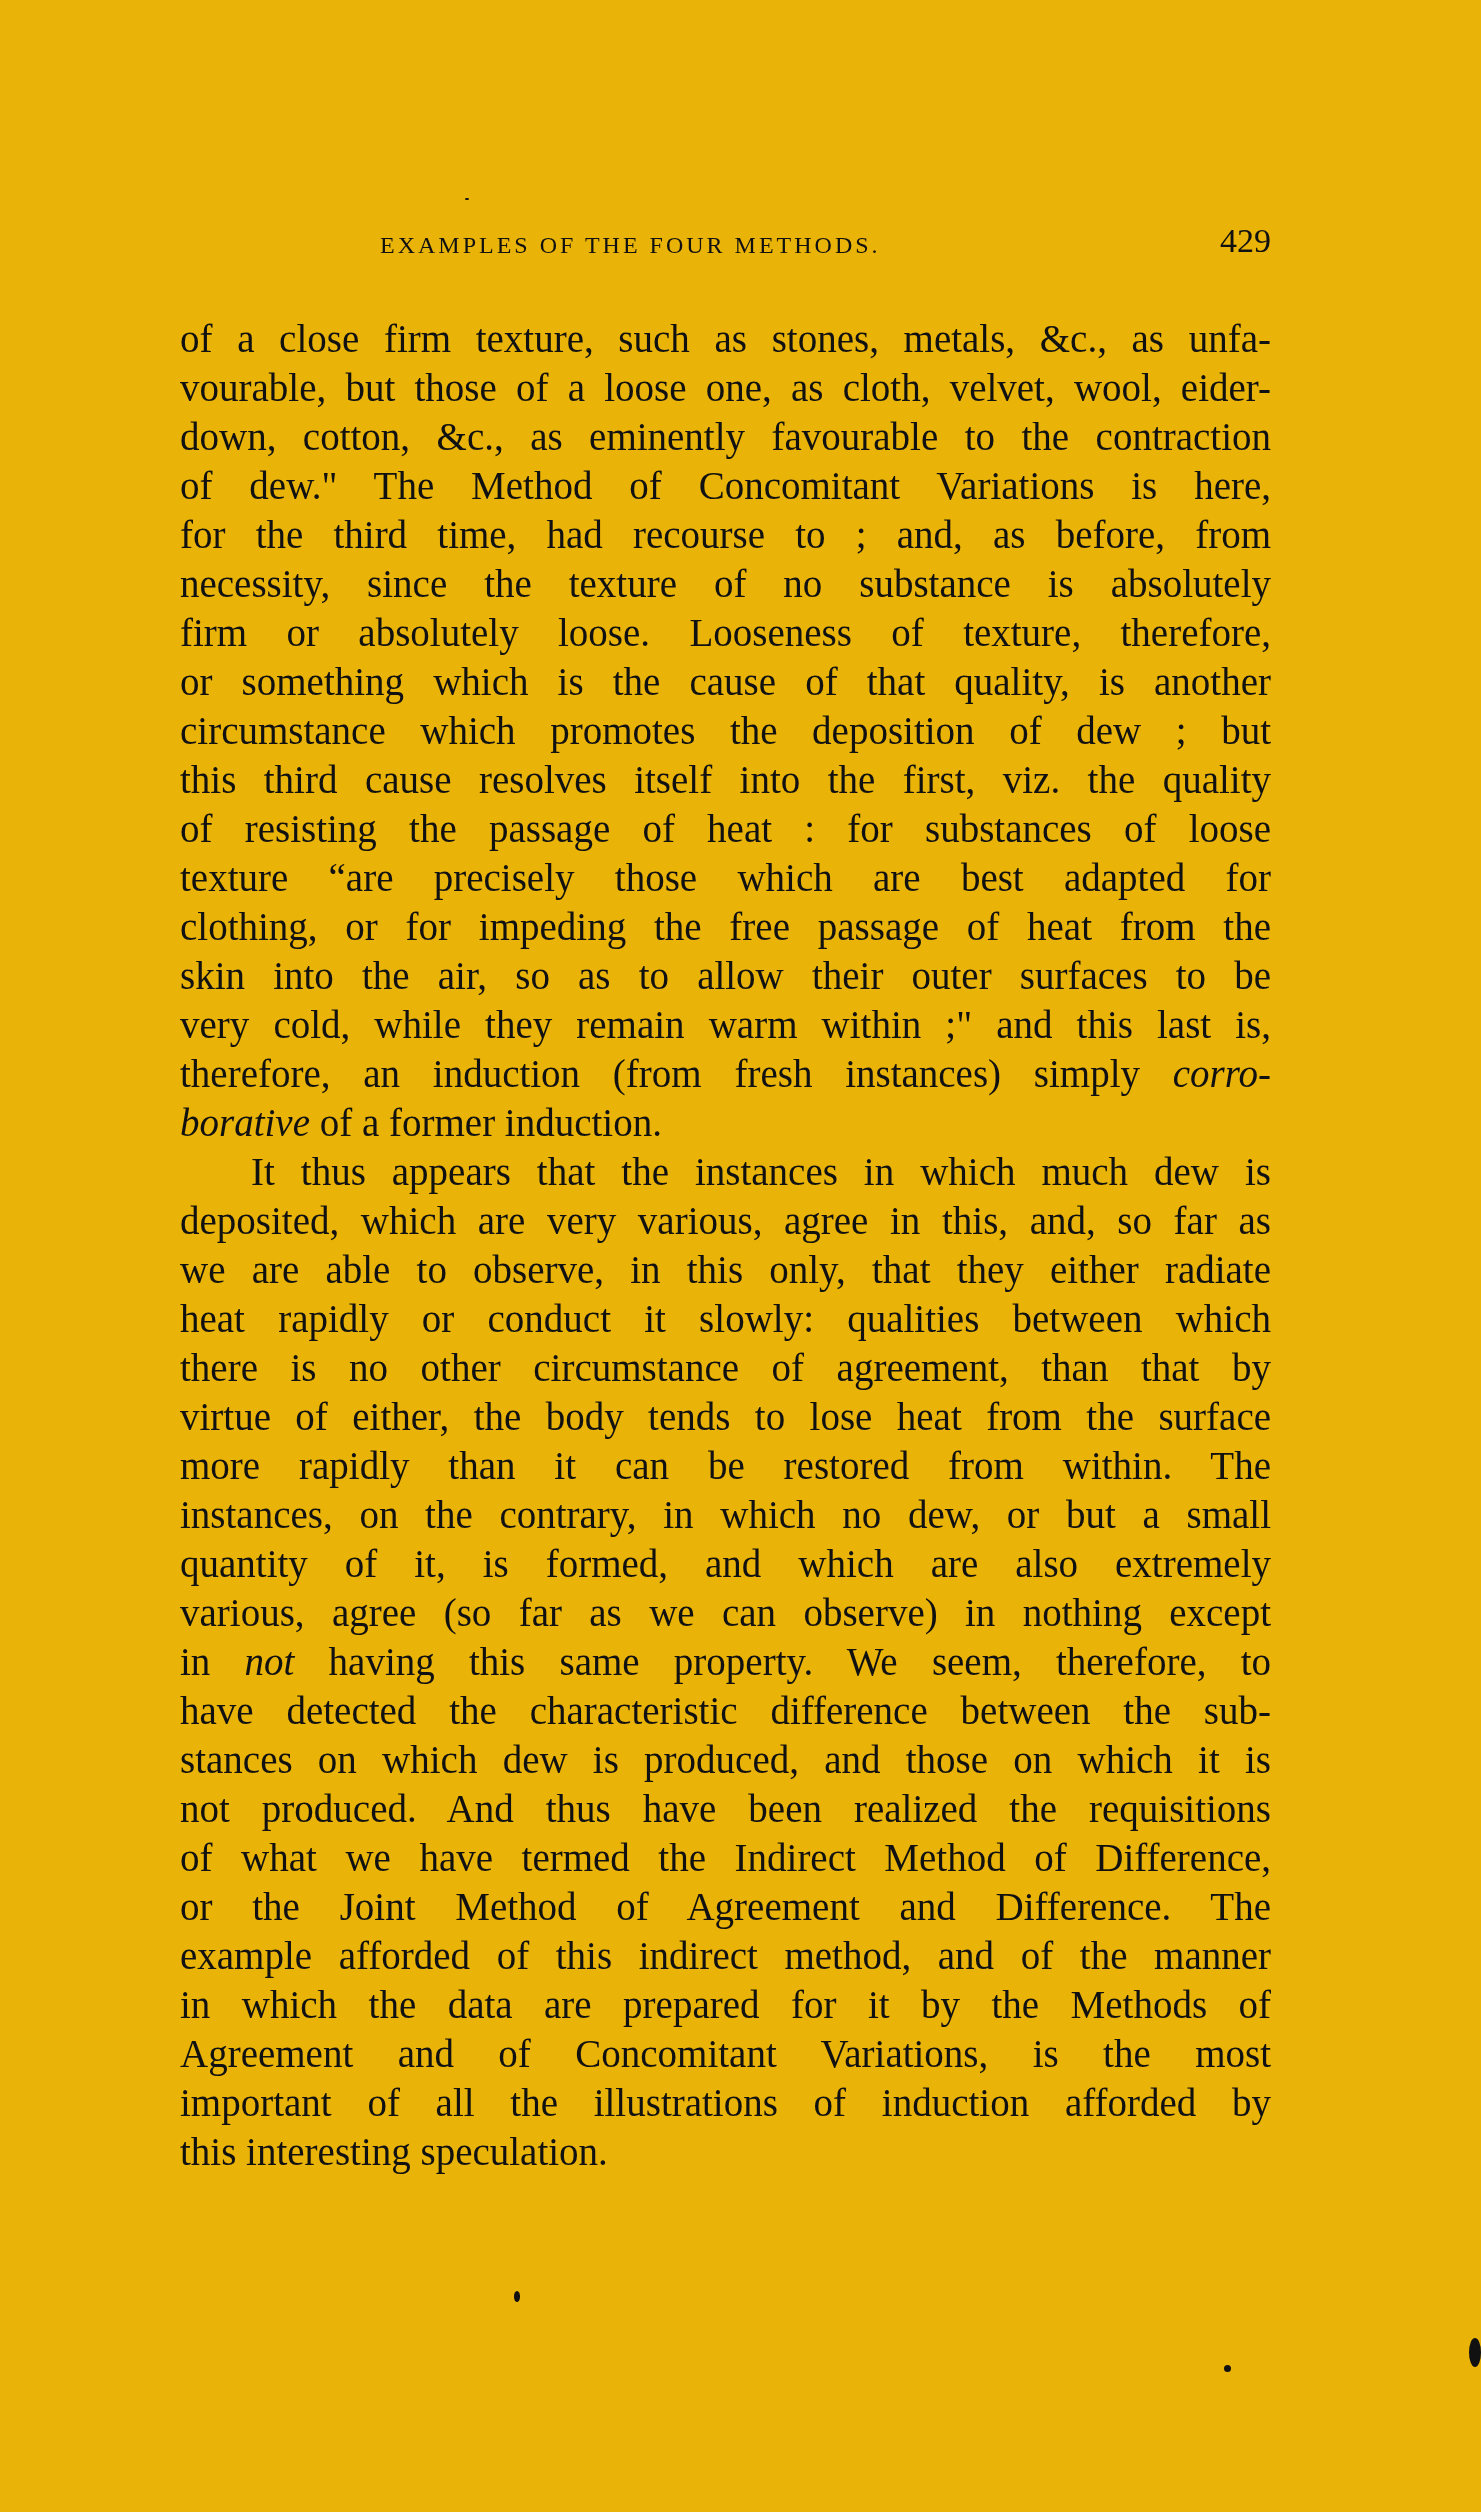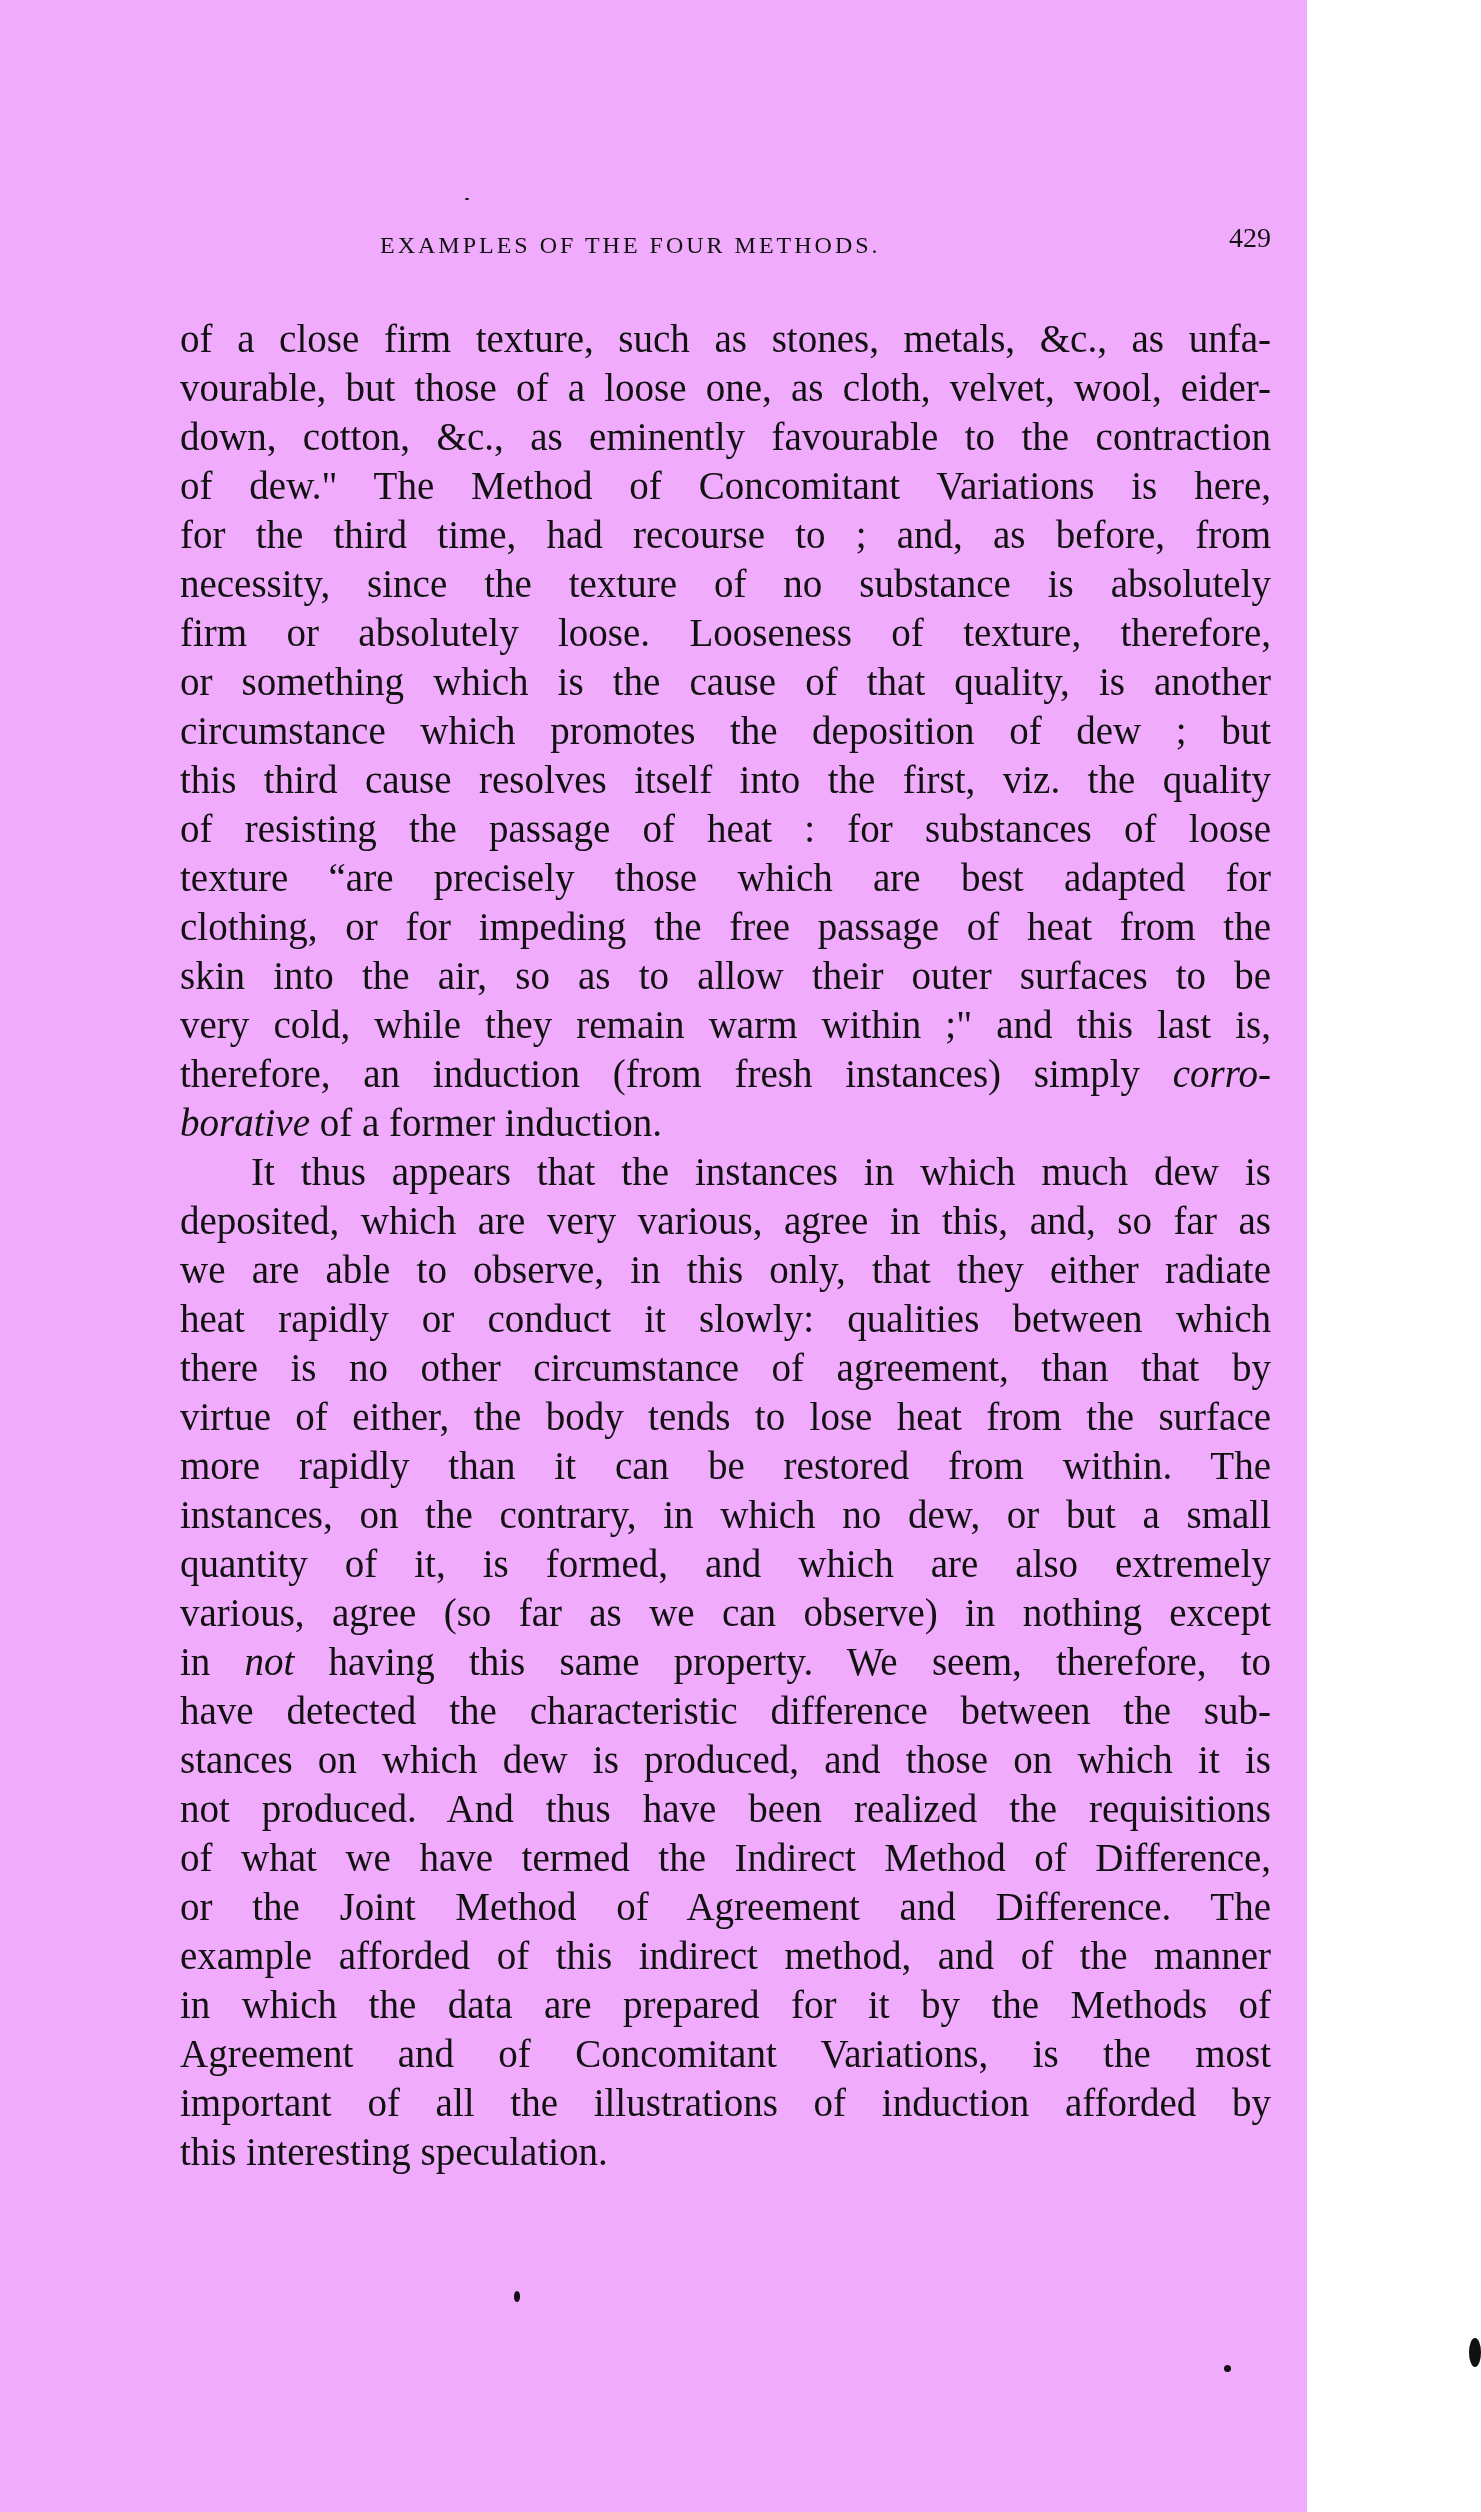--- a/index.html
+++ b/index.html
@@ -1,26 +1,26 @@
 <!DOCTYPE html>
 <html style="font-size:9.5px"><head>
   <meta charset="utf-8">
   <style>
     html, body { margin: 0; padding: 0; background: #ffffff; }
     body { width: 1481px; height: 2512px; position: relative; overflow: hidden; }
-    .page { position: absolute; left: 0; top: 0; width: 1296px; height: 2512px; background: #f0abfc; padding-left: 11px; }
+    .page { position: absolute; left: 0; top: 0; width: 1481px; height: 2512px; background: #eab308; }
     .running-head {
       position: absolute; left: 380px; top: 232px; width: 737px;
       font-family: "Liberation Serif", "DejaVu Serif", serif;
       font-size: 24px; letter-spacing: 3px; color: #111; white-space: nowrap;
     }
     .page-number {
       position: absolute; left: 1206px; top: 222px; width: 65px; text-align: right;
       font-family: "Liberation Serif", "DejaVu Serif", serif;
-      font-size: 28px; color: #111;
+      font-size: 34px; color: #111;
     }
     .body-text {
       position: absolute; left: 180px; top: 314px; width: 1091px;
       font-family: "Liberation Serif", "DejaVu Serif", serif;
       font-size: 39px; color: #111;
     }
     .line {
       display: block; height: 49px; line-height: 49px; white-space: nowrap;
       text-align: justify; text-align-last: justify;
     }

